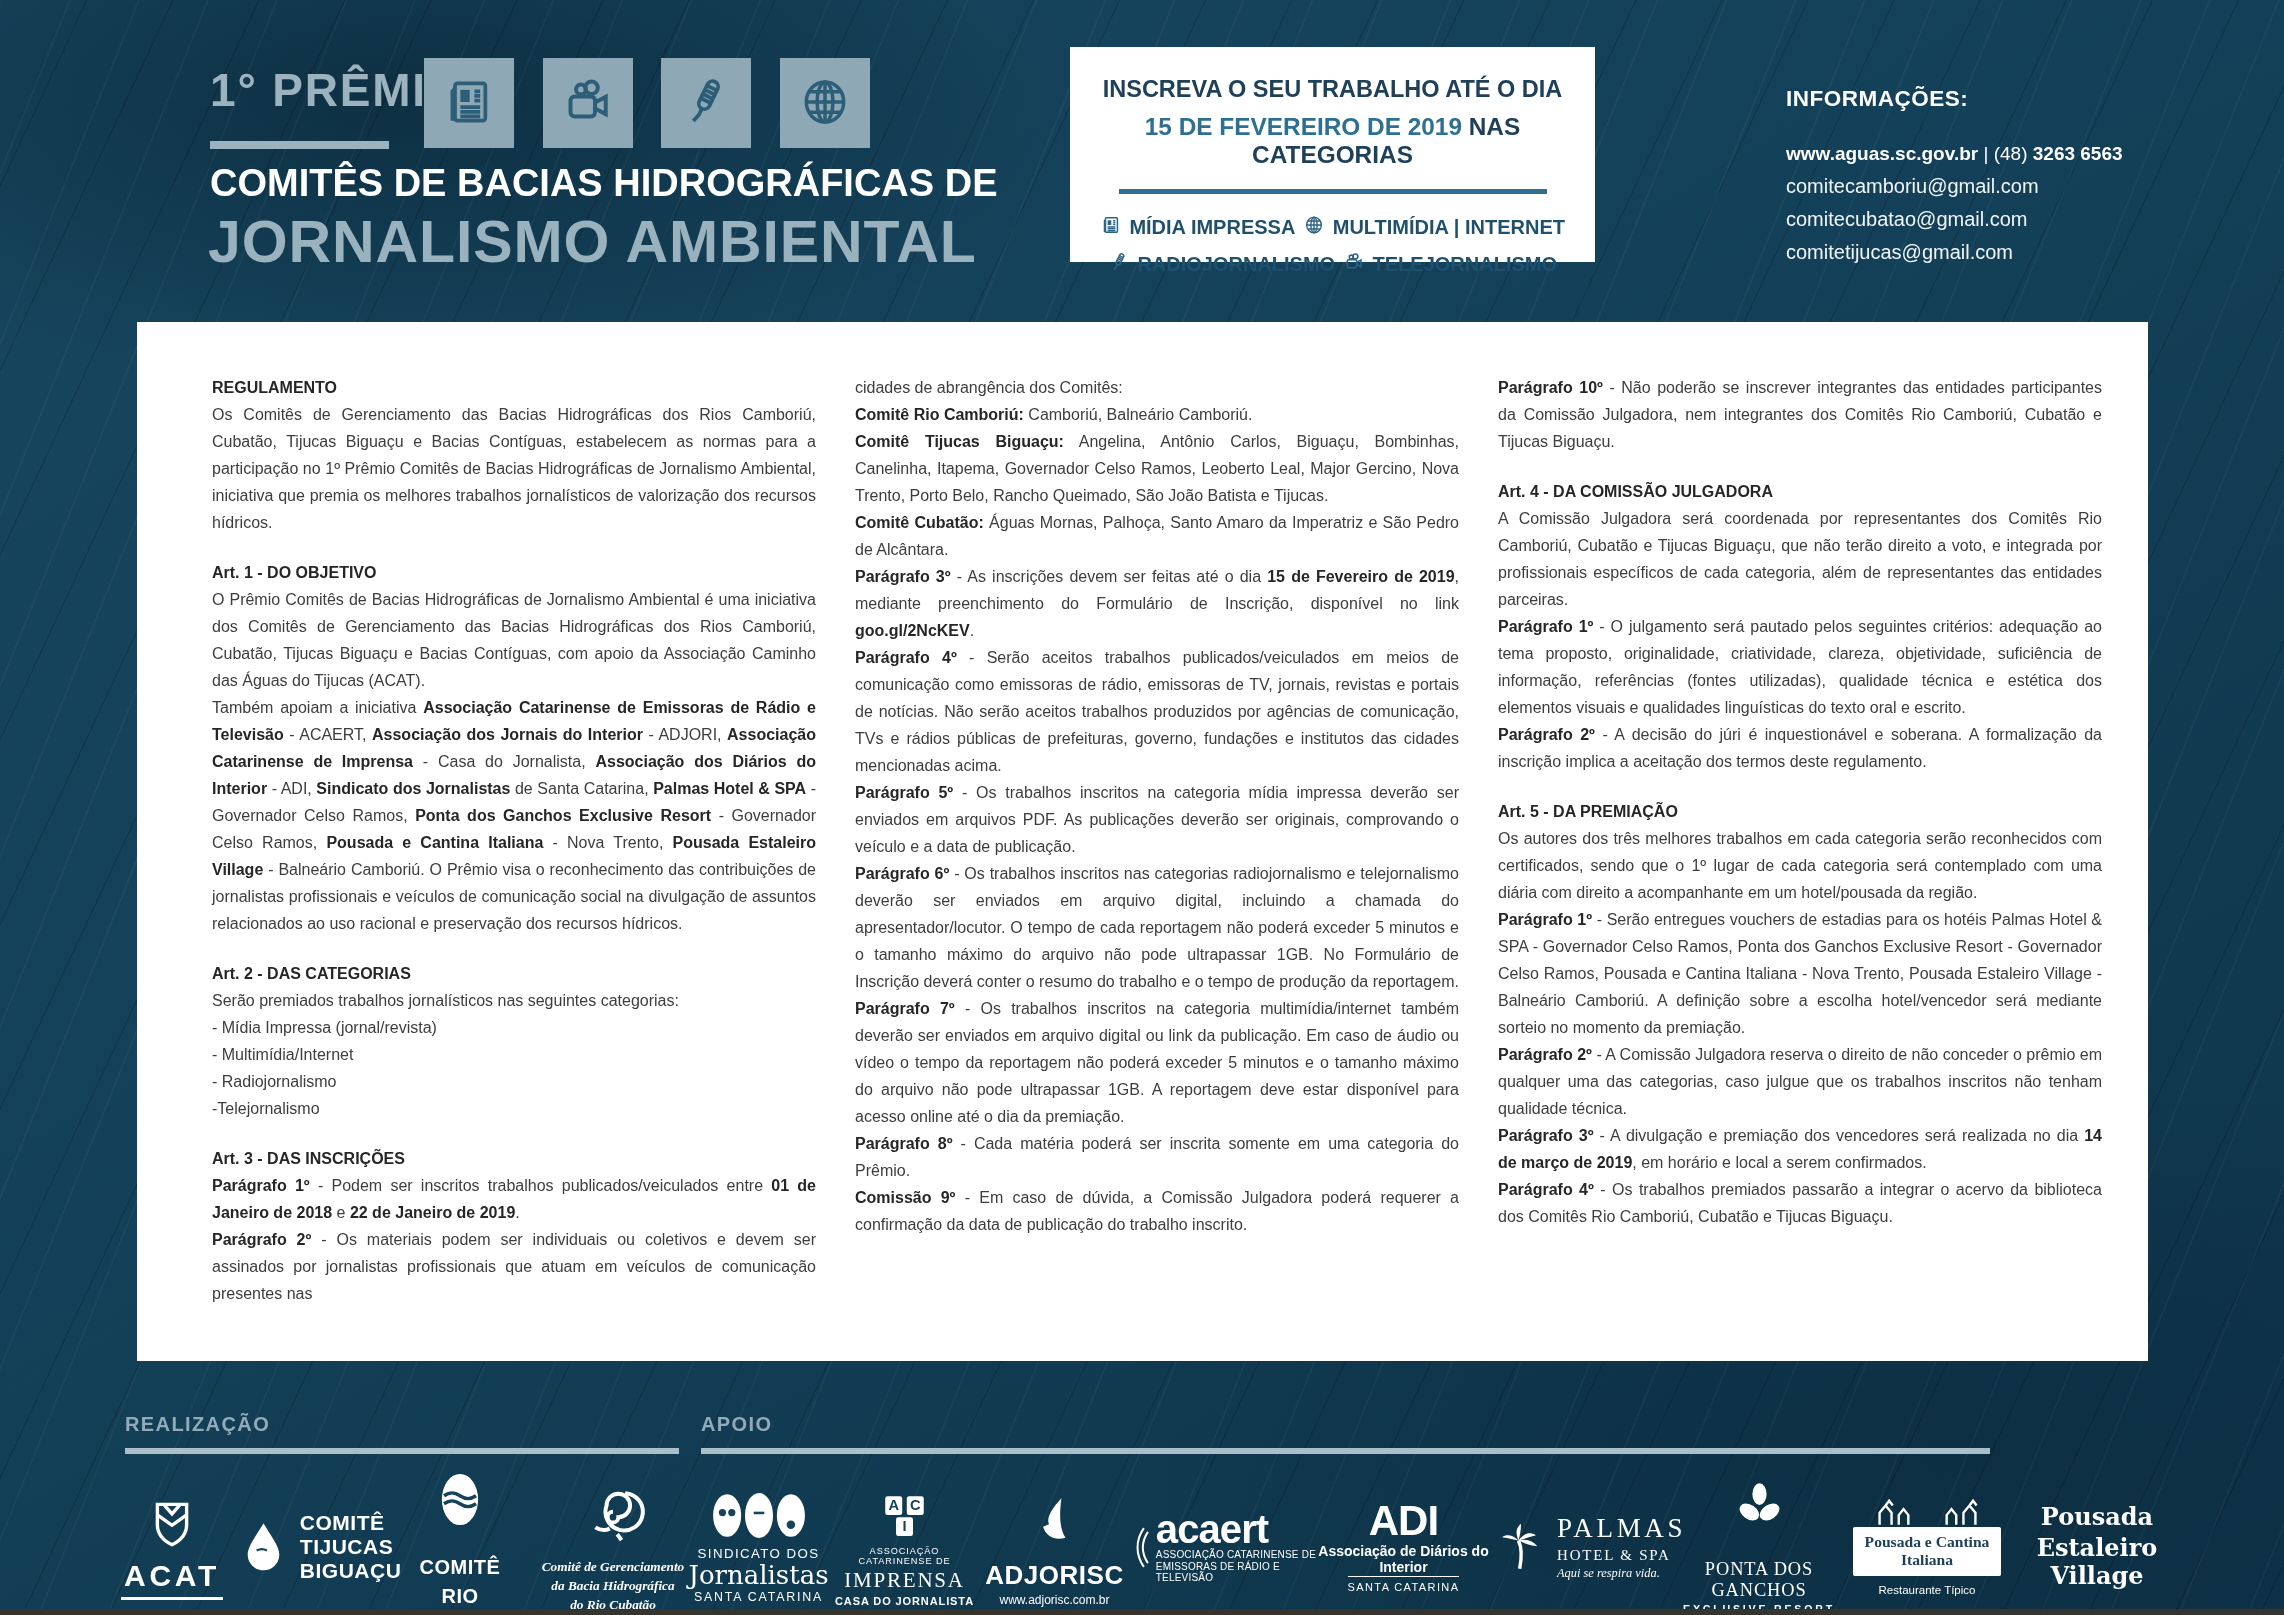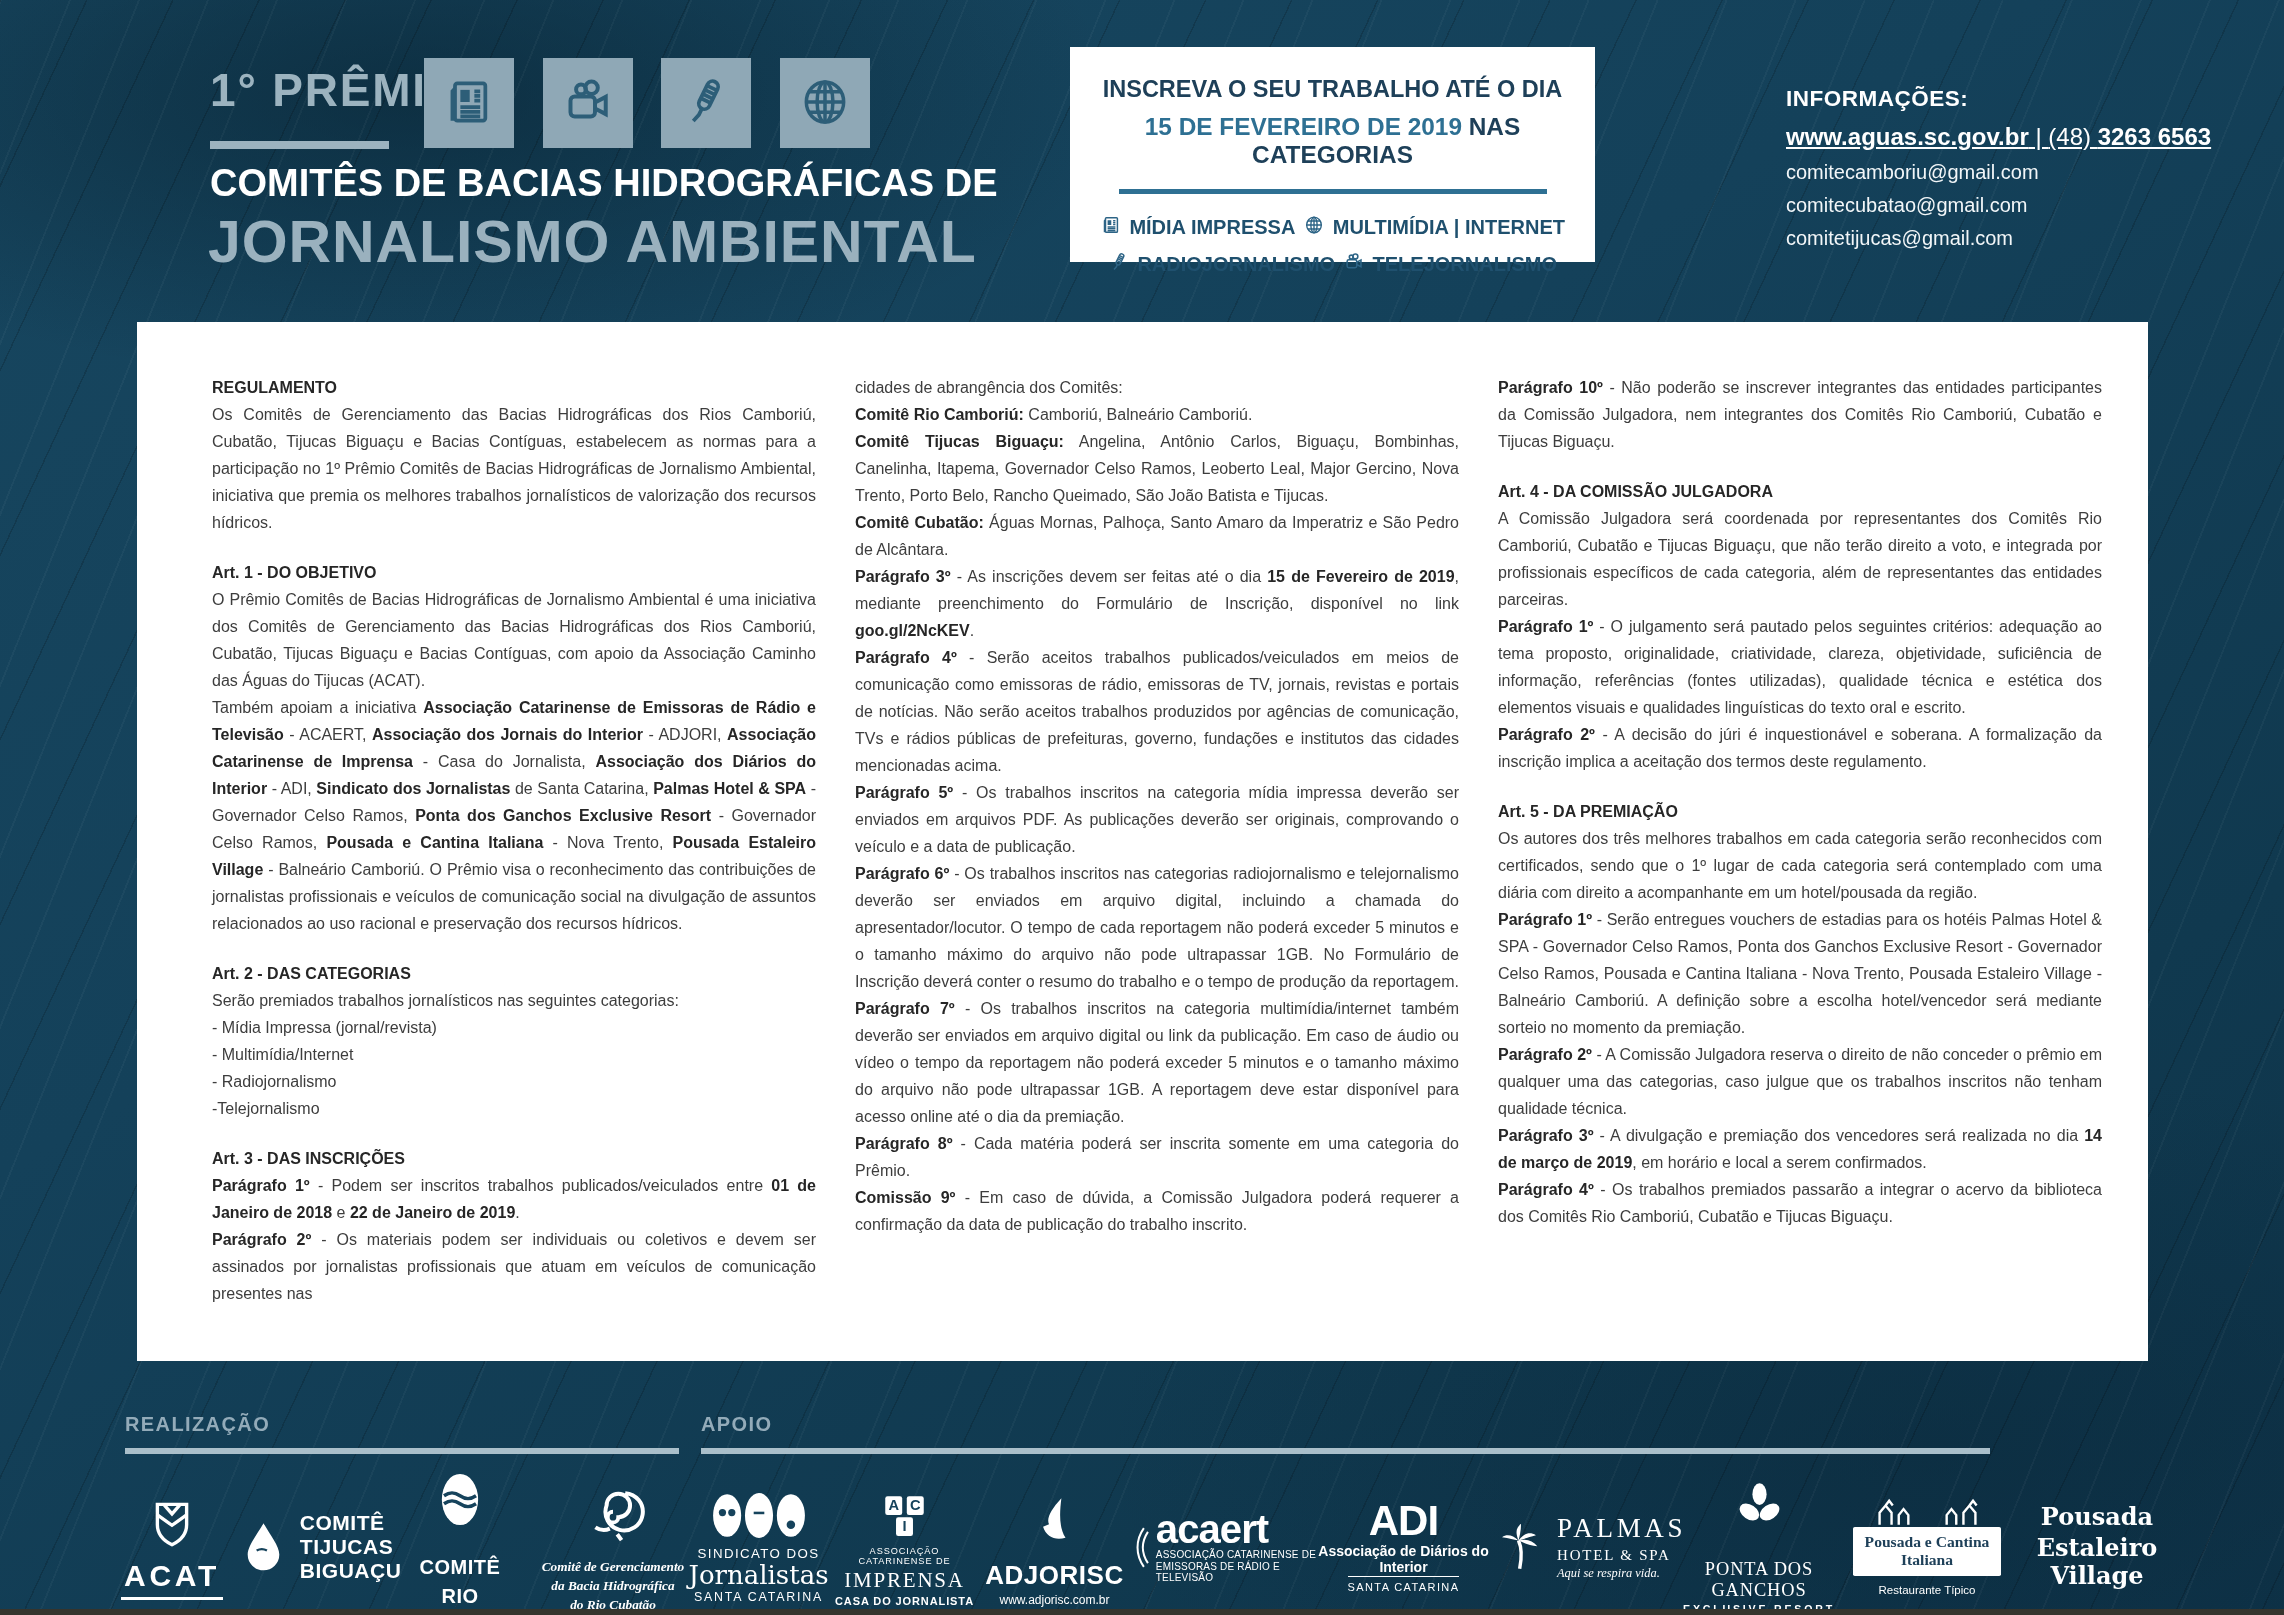--- a/index.html
+++ b/index.html
@@ -31,21 +31,21 @@
   .insc-l2 .hl{color:#2e7093;font-weight:700;}
   .insc-rule{width:428px;height:5.5px;background:#2e7093;margin:20px auto 0;}
   .insc-cats{margin-top:20px;display:flex;flex-direction:column;gap:10px;align-items:center;}
   .cat-row{display:flex;gap:8px;justify-content:center;align-items:center;}
   .cat{display:flex;align-items:center;gap:7.4px;font-size:20px;font-weight:600;color:#1f506e;white-space:nowrap;}
   .cat svg{width:22px;height:22px;color:#2d6486;}
 
   
   .info{left:1786px;top:86px;width:488px;color:#ffffff;}
   .info-h{font-size:22.5px;font-weight:700;letter-spacing:0.5px;}
-  .info-site{margin-top:11px;font-size:24px;text-decoration:underline;}
+  .info-site{margin-top:31px;font-size:19px;}
   .info-site .b{font-weight:700;}
   .info-email{margin-top:10px;font-size:20px;font-weight:400;color:#f2f6f8;}
 
   
   .panel{left:137px;top:322px;width:2011px;height:1039px;background:#ffffff;box-sizing:border-box;
     padding:52px 46px 0 75px;display:flex;gap:39px;overflow:hidden;}
   .reg-col{width:604px;flex:0 0 604px;font-size:16px;line-height:27px;color:#3d3d3d;text-align:justify;}
   .reg-h{font-weight:700;color:#262626;}
   .reg-sp{height:23px;}
   .seg-b{font-weight:700;color:#262626;}

